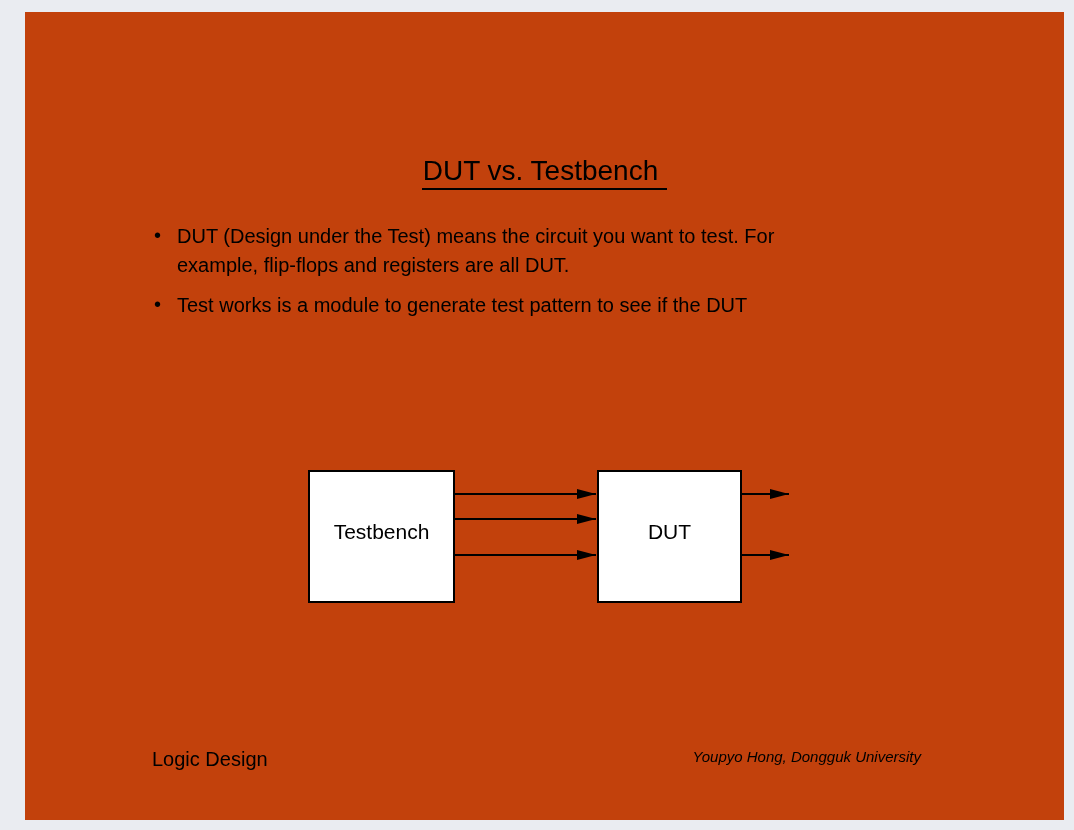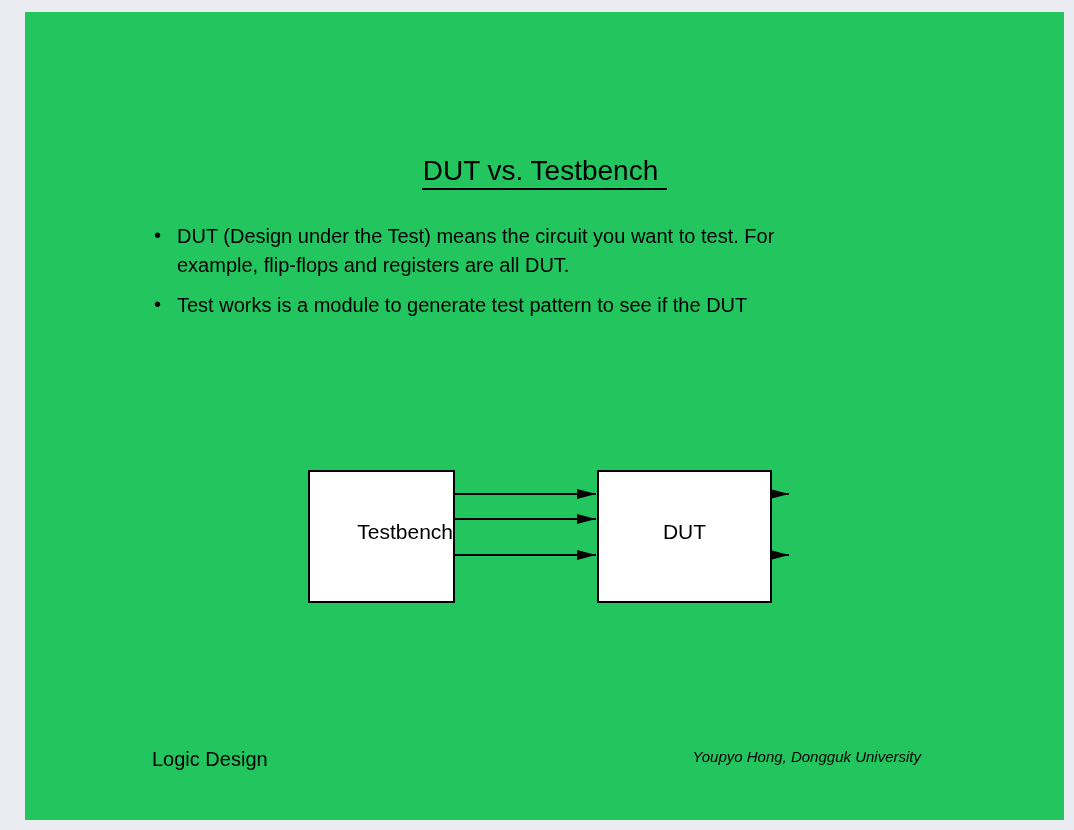--- a/index.html
+++ b/index.html
@@ -7,21 +7,21 @@
     width: 1074px; height: 830px;
     font-family: "Liberation Sans", sans-serif;
     background: #eaecf1;
     overflow: hidden;
   }
   .stage { position: relative; width: 1074px; height: 830px; }
   .slide {
     position: absolute;
     left: 25px; top: 12px;
     width: 1039px; height: 808px;
-    background: #22c55e;
+    background: #c2410c;
     color: #000000;
   }
   .title-wrap {
     position: absolute;
     top: 143px; left: 0;
     width: 100%;
     text-align: center;
   }
   .title-text {
     display: inline-block;
@@ -52,22 +52,22 @@
   .bullet-line { display: block; }
   .diagram-box {
     position: absolute;
     border: 2px solid #000000;
     background: #ffffff;
     display: flex;
     align-items: center;
     justify-content: center;
     font-size: 21px;
   }
-  .box-testbench { left: 283px; top: 458px; width: 147px; height: 133px; justify-content: flex-end; }
-  .box-dut      { left: 572px; top: 458px; width: 175px; height: 133px; }
+  .box-testbench { left: 283px; top: 458px; width: 147px; height: 133px; }
+  .box-dut      { left: 572px; top: 458px; width: 145px; height: 133px; }
   .box-label { position: relative; top: -5px; }
   .arrows-svg {
     position: absolute;
     left: 0; top: 0;
     width: 1039px; height: 808px;
     pointer-events: none;
   }
   .footer-left {
     position: absolute;
     left: 127px; top: 736px;

